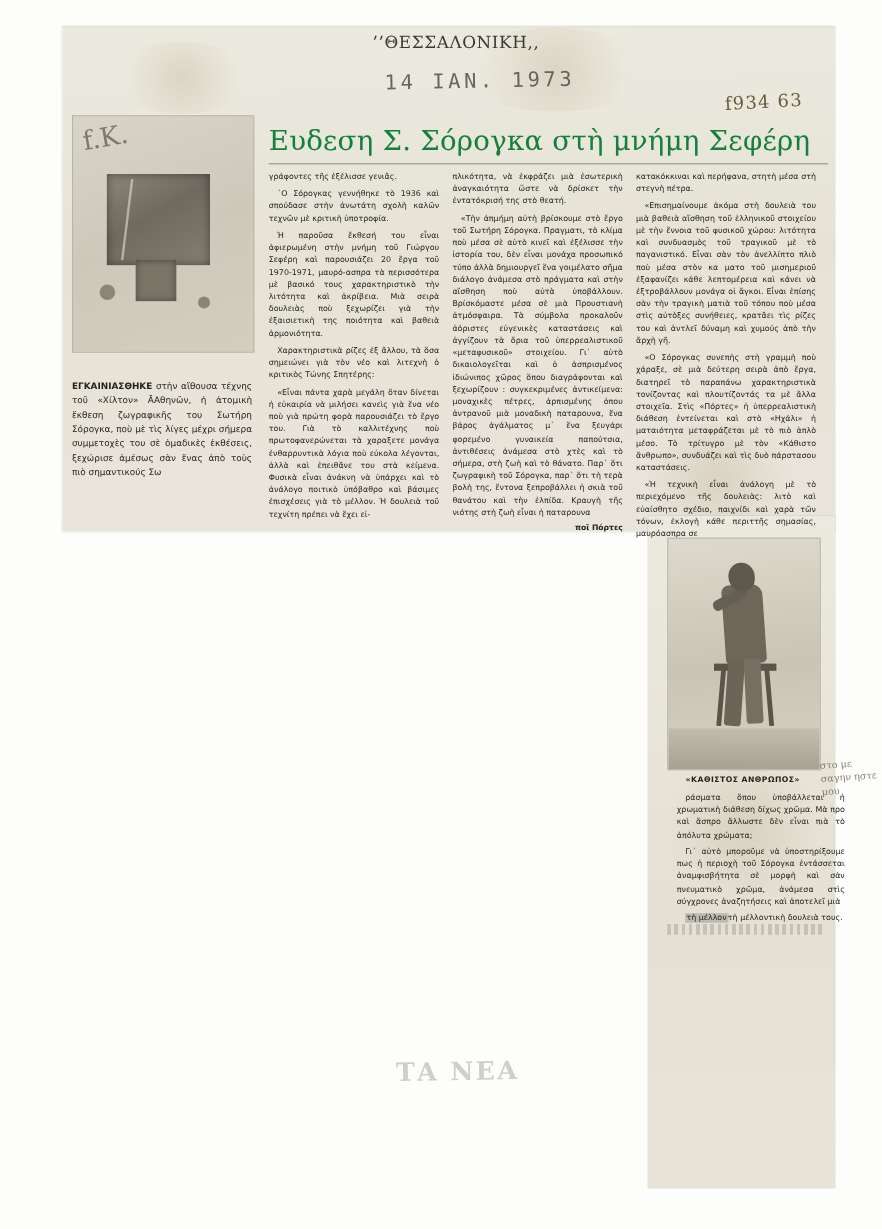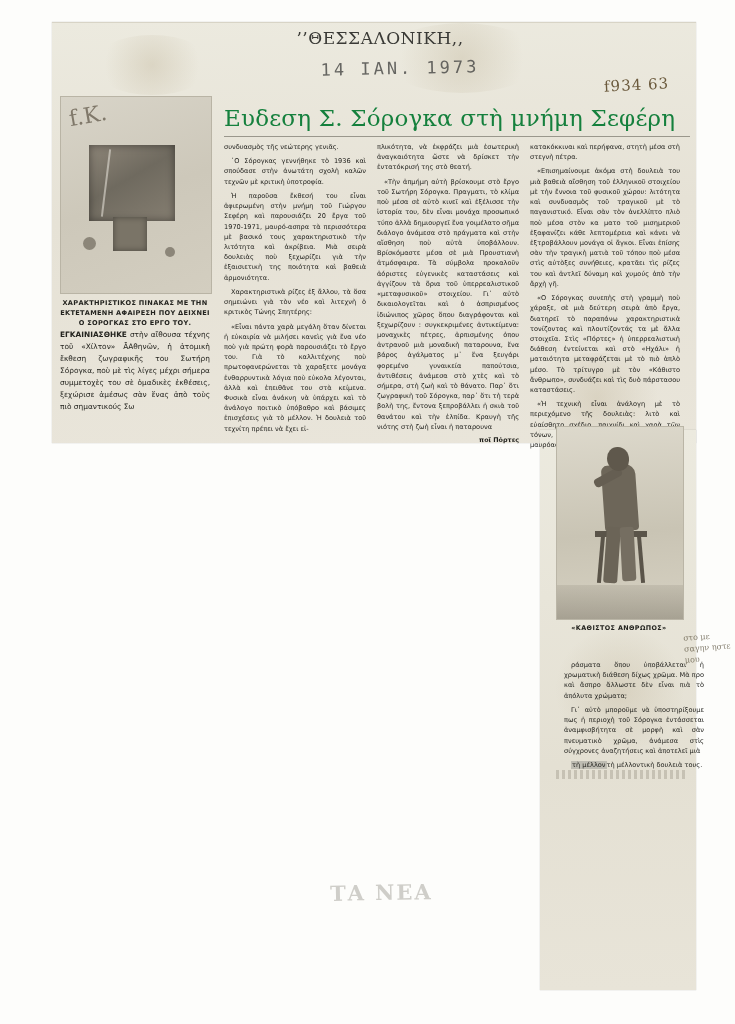--- a/index.html
+++ b/index.html
@@ -55,21 +55,21 @@
   }
 
   
   #masthead {
     position: absolute;
     left: 250px;
     top: 28px;
     width: 260px;
     text-align: center;
     font-family: "DejaVu Serif", serif;
-    font-size: 17px;
+    font-size: 14px;
     letter-spacing: .5px;
     color: #3a3a36;
   }
   #datestamp {
     position: absolute;
     left: 300px;
     top: 58px;
     width: 200px;
     text-align: center;
     font-family: "DejaVu Sans Mono", monospace;
@@ -176,21 +176,21 @@
     font-family: "DejaVu Sans", sans-serif;
     font-size: 6.6px;
     line-height: 1.5;
     letter-spacing: .3px;
     text-align: center;
     color: #23231f;
     font-weight: bold;
   }
   #artwork-lead {
     width: 150px;
-    margin-top: 0;
+    margin-top: 22px;
     font-family: "DejaVu Sans", sans-serif;
     font-size: 7.4px;
     line-height: 1.62;
     text-align: justify;
     color: #24241f;
   }
   #artwork-lead .dropcap-run {
     font-weight: bold;
   }
 
@@ -213,21 +213,21 @@
     text-align: right;
     font-weight: bold;
     font-size: 6.4px;
     margin-top: 3px;
   }
 
   
   #seated-figure {
     position: absolute;
     left: 556px;
-    top: 426px;
+    top: 448px;
     width: 126px;
   }
   #seated-photo {
     width: 126px;
     height: 192px;
     position: relative;
     overflow: hidden;
     background: linear-gradient(175deg,#ddd9cc 0%, #c9c4b4 55%, #d6d1c2 100%);
     border: 1px solid #bab5a6;
   }
@@ -386,28 +386,27 @@
 
   <div id="artwork-figure">
     <div id="artwork-photo">
       <div class="scribble">f.K.</div>
       <div class="plaque"></div>
       <div class="plaque-crack"></div>
       <div class="stub"></div>
       <div class="pebble-a"></div>
       <div class="pebble-b"></div>
     </div>
-    <div id="artwork-caption">ΧΑΡΑΚΤΗΡΙΣΤΙΚΟΣ ΠΙΝΑΚΑΣ ΜΕ ΤΗΝ ΕΚΤΕΤΑΜΕΝΗ ΑΦΑΙΡΕΣΗ ΠΟΥ ΔΕΙΧΝΕΙ Ο ΣΟΡΟΓΚΑΣ ΣΤΟ ΕΡΓΟ ΤΟΥ.</div>
     <div id="artwork-lead">
       <span class="dropcap-run">ΕΓΚΑΙΝΙΑΣΘΗΚΕ</span><span> στὴν αἴθουσα τέχνης τοῦ «Χίλτον» ᾹΑθηνῶν, ἡ ἀτομικὴ ἔκθεση ζωγραφικῆς του Σωτήρη Σόρογκα, ποὺ μὲ τὶς λίγες μέχρι σήμερα συμμετοχὲς του σὲ ὁμαδικὲς ἐκθέσεις, ξεχώρισε ἀμέσως σὰν ἕνας ἀπὸ τοὺς πιὸ σημαντικούς  Σω</span>
     </div>
   </div>
 
   <div class="col" id="col-1">
-    <p>συνδυασμὸς τῆς νεώτερης γενιᾶς.</p>
+    <p>γράφοντες τῆς ἐξέλισσε γενιᾶς.</p>
     <p class="indent">᾽Ο Σόρογκας γεννήθηκε τὸ 1936 καὶ σπούδασε στὴν ἀνωτάτη σχολὴ καλῶν τεχνῶν μὲ κριτικὴ ὑποτροφία.</p>
     <p class="indent">Ἡ παροῦσα ἔκθεσή του εἶναι ἀφιερωμένη στὴν μνήμη τοῦ Γιώργου Σεφέρη καὶ παρουσιάζει 20 ἔργα τοῦ 1970-1971, μαυρό-ασπρα τὰ περισσότερα μὲ βασικό τους χαρακτηριστικὸ τὴν λιτότητα καὶ ἀκρίβεια. Μιὰ σειρὰ δουλειὰς ποὺ ξεχωρίζει γιὰ τὴν ἐξαισιετικὴ της ποιότητα καὶ βαθειὰ ἀρμονιότητα.</p>
     <p class="indent">Χαρακτηριστικὰ ρίζες ἐξ ἄλλου, τὰ ὅσα σημειώνει γιὰ τὸν νέο καὶ λιτεχνὴ ὁ κριτικὸς Τώνης Σπητέρης:</p>
     <p class="indent">«Εἶναι πάντα χαρὰ μεγάλη ὅταν δίνεται ἡ εὐκαιρία νὰ μιλήσει κανεὶς γιὰ ἕνα νέο ποὺ γιὰ πρώτη φορὰ παρουσιάζει τὸ ἔργο του. Γιὰ τὸ καλλιτέχνης ποὺ πρωτοφανερώνεται τὰ χαραξετε μονάγα ἐνθαρρυντικὰ λόγια ποὺ εὐκολα λέγονται, ἀλλὰ καὶ ἐπειθᾶνε του στὰ κείμενα. Φυσικὰ εἶναι ἀνάκνη νὰ ὑπάρχει καὶ τὸ ἀνάλογο ποιτικὸ ὑπόβαθρο καὶ βάσιμες ἐπισχέσεις γιὰ τὸ μέλλον. Ἡ δουλειὰ τοῦ τεχνίτη πρέπει νὰ ἔχει εἰ-</p>
   </div>
 
   <div class="col" id="col-2">
     <p>πλικότητα, νὰ ἐκφράζει μιὰ ἐσωτερικὴ ἀναγκαιότητα ὥστε νὰ δρίσκετ τὴν ἐντατόκρισή της στὸ θεατή.</p>
     <p class="indent">«Τὴν ἀπμήμη αὐτὴ βρίσκουμε στὸ ἔργο τοῦ Σωτήρη Σόρογκα. Πραγματι, τὸ κλίμα ποὺ μέσα σὲ αὐτὸ κινεῖ καὶ ἐξέλισσε τὴν ἱστορία του, δὲν εἶναι μονάχα προσωπικό τύπο ἀλλὰ δημιουργεῖ ἕνα γοιμέλατο σῆμα διάλογο ἀνάμεσα στὸ πράγματα καὶ στὴν αἴσθηση ποὺ αὐτὰ ὑποβάλλουν. Βρίσκόμαστε μέσα σὲ μιὰ Προυστιανὴ ἀτμόσφαιρα. Τὰ σύμβολα προκαλοῦν ἀόριστες εὐγενικὲς καταστάσεις καὶ ἀγγίζουν τὰ ὅρια τοῦ ὑπερρεαλιστικοῦ «μεταφυσικοῦ» στοιχείου. Γι᾽ αὐτὸ δικαιολογεῖται καὶ ὁ ἀσπρισμένος ἰδιώνιπος χῶρος ὅπου διαγράφονται καὶ ξεχωρίζουν : συγκεκριμένες ἀντικείμενα: μοναχικὲς πέτρες, ἀρπισμένης ὀπου ἀντρανοῦ μιὰ μοναδικὴ παταρουνα, ἕνα βάρος ἀγάλματος μ᾽ ἕνα ξευγάρι φορεμένο γυναικεία παπούτσια, ἀντιθέσεις ἀνάμεσα στὸ χτὲς καὶ τὸ σήμερα, στὴ ζωὴ καὶ τὸ θάνατο. Παρ᾽ ὅτι ζωγραφικὴ τοῦ Σόρογκα, παρ᾽ ὅτι τὴ τερὰ βολὴ της, ἔντονα ξεπροβάλλει ἡ σκιὰ τοῦ θανάτου καὶ τὴν ἐλπίδα. Κραυγὴ τῆς νιότης στὴ ζωὴ εἶναι ἡ παταρουνα</p>
     <p class="byline">ποῖ Πόρτες</p>

